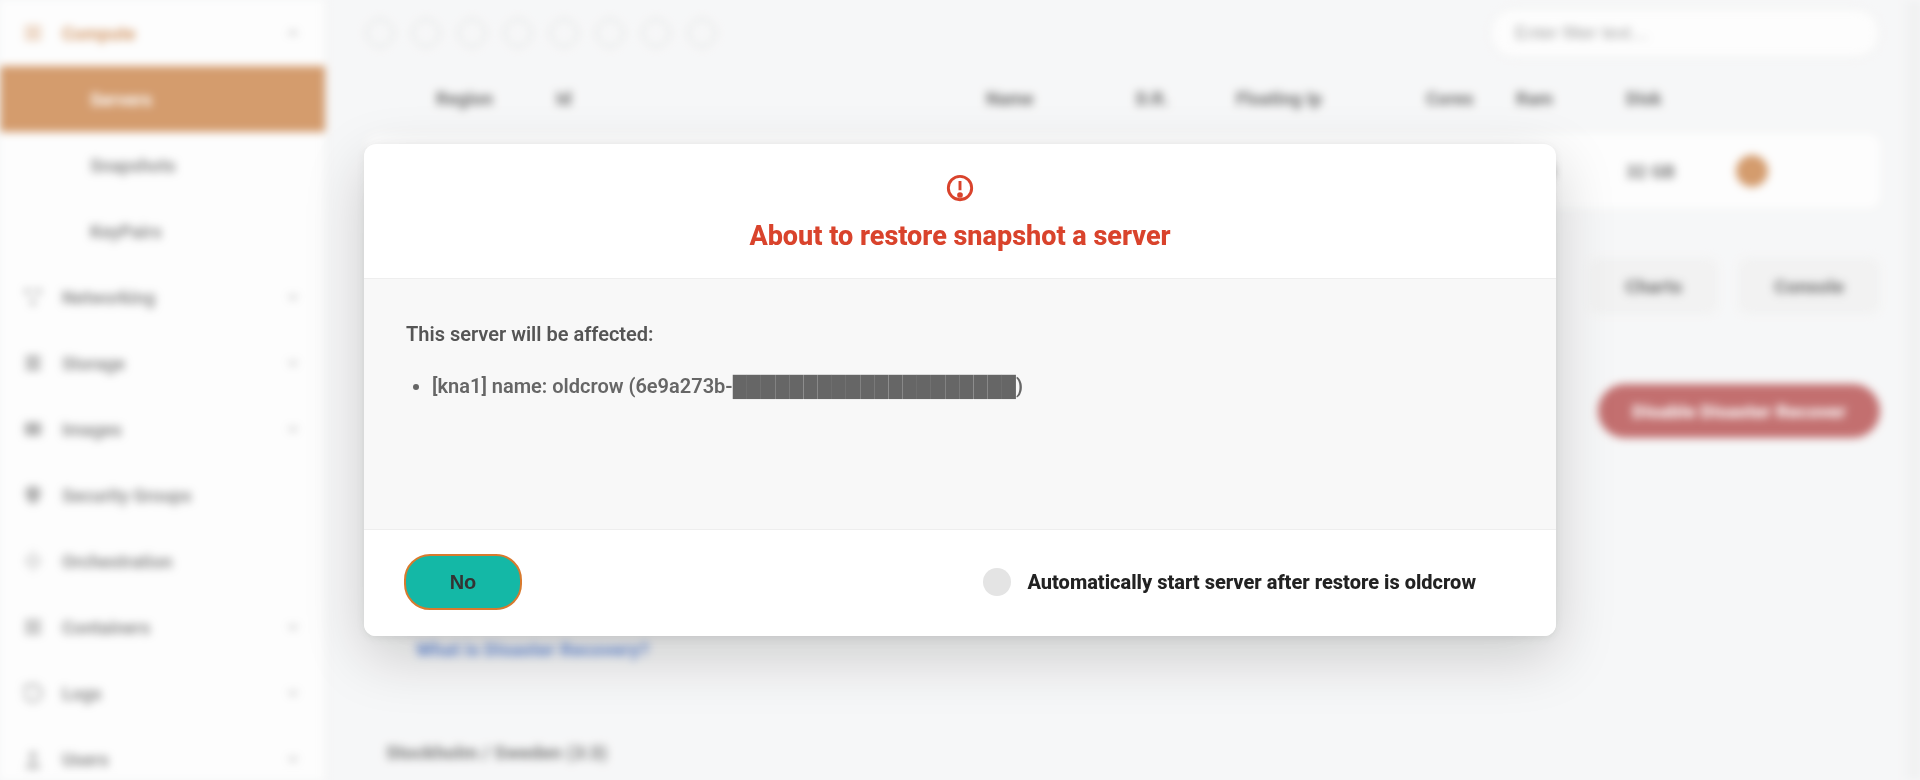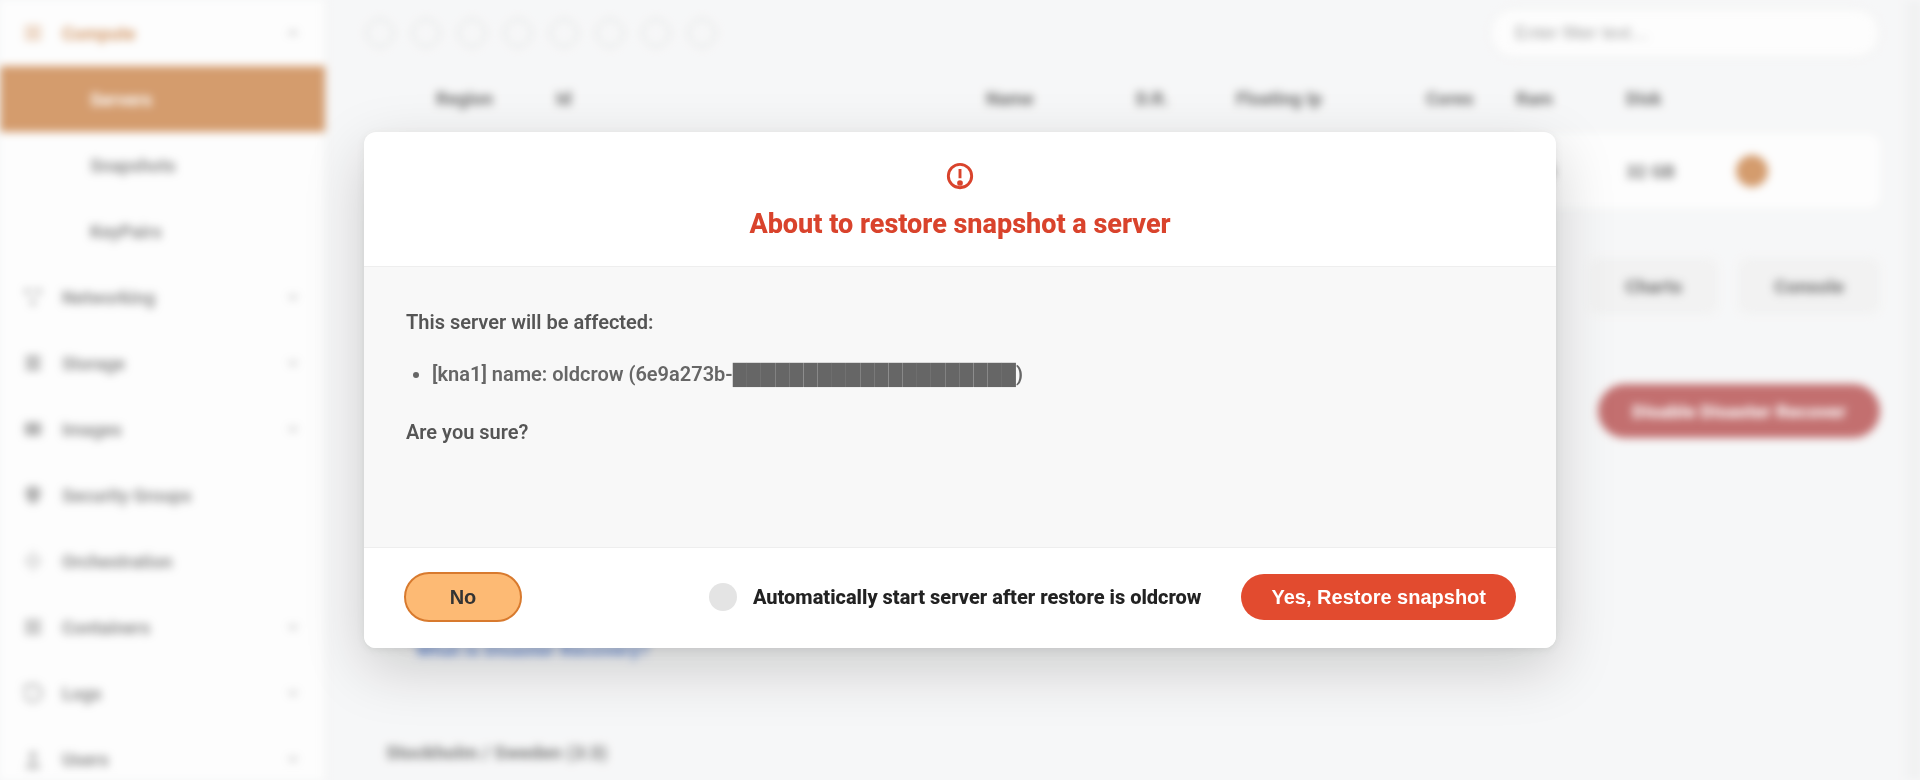--- a/index.html
+++ b/index.html
@@ -94,23 +94,23 @@
   }
   .m-body ul { margin: 22px 0 28px 26px; }
   .m-body li { color:#666; font-weight:600;}
   .m-foot {
     display:flex; align-items:center;
     padding: 24px 40px 26px 40px;
     background:#fff;
     border-top:1px solid #eee;
   }
   .btn-no {
-    height:50px; min-width:118px;
+    height:56px; min-width:118px;
     border:2px solid #d87a2e;
-    background:#fdba74; color:#333;
+    background:#14b8a6; color:#333;
     border-radius:26px;
     font-weight:800; font-size:20px;
     display:flex;align-items:center;justify-content:center;
     cursor:pointer;
   }
   .m-check { display:flex; align-items:center; gap:16px; margin-left:auto; margin-right: 40px;}
   .m-check .rad { width:28px;height:28px;border-radius:50%;background:#e4e4e4;cursor:pointer;}
   .m-check .lbl { font-weight:800; font-size:20px; color:#222;}
   .btn-yes {
     height:46px; padding:0 30px;
@@ -328,24 +328,22 @@
             <circle cx="12" cy="18" r="1.2" fill="currentColor"></circle>
         </svg>
       </span>
       <span class="m-title">About to restore snapshot a server</span>
     </div>
     <div class="m-body">
       <p>This server will be affected:</p>
       <ul>
         <li>[kna1] name: oldcrow (6e9a273b-████████████████████)</li>
       </ul>
-      <p>Are you sure?</p>
     </div>
     <div class="m-foot">
       <button class="btn-no">No</button>
       <div class="m-check">
         <div class="rad"></div>
         <span class="lbl">Automatically start server after restore is oldcrow</span>
       </div>
-      <button class="btn-yes">Yes, Restore snapshot</button>
     </div>
   </div>
 </div>
 
 </body></html>

